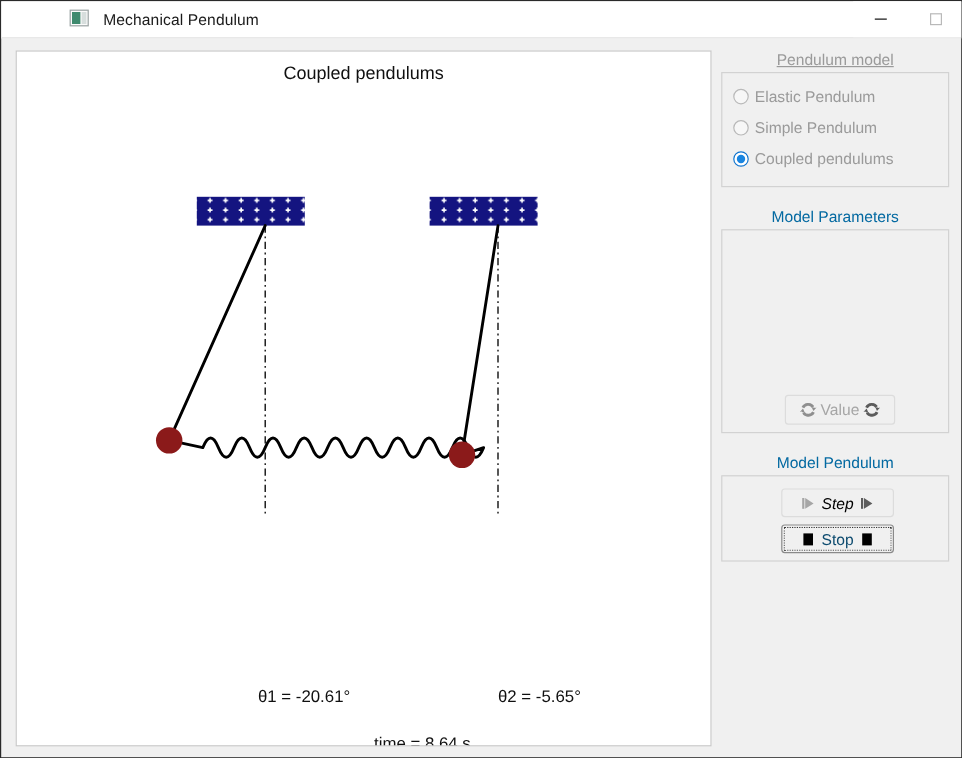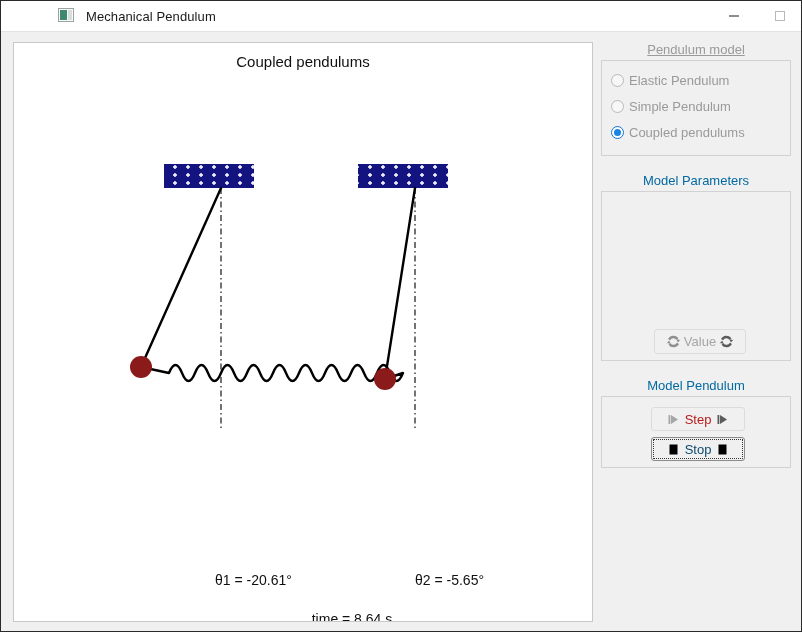--- a/index.html
+++ b/index.html
@@ -233,21 +233,22 @@
     align-items: center;
     justify-content: center;
     gap: 6px;
     font-size: 13px;
     border-radius: 3px;
   }
   #step-btn {
     top: 10px;
     border: 1px solid #dcdcdc;
     background: #f0f0f0;
-    color: #b91c1c;
+    color: #000000;
+    font-style: italic;
   }
   #stop-btn {
     top: 40px;
     border: 1px solid #8a8a8a;
     background: #f0f0f0;
     color: #0c4a6e;
     outline: 1px dotted #333;
     outline-offset: -3px;
   }
   .glyph { display: inline-flex; align-items: center; }

